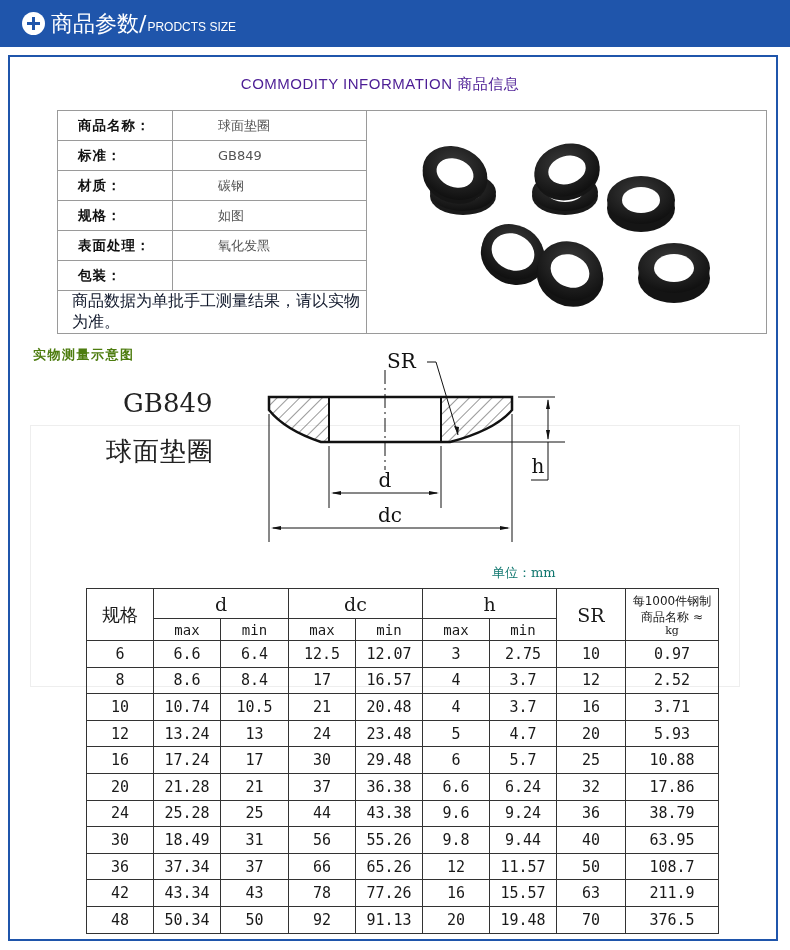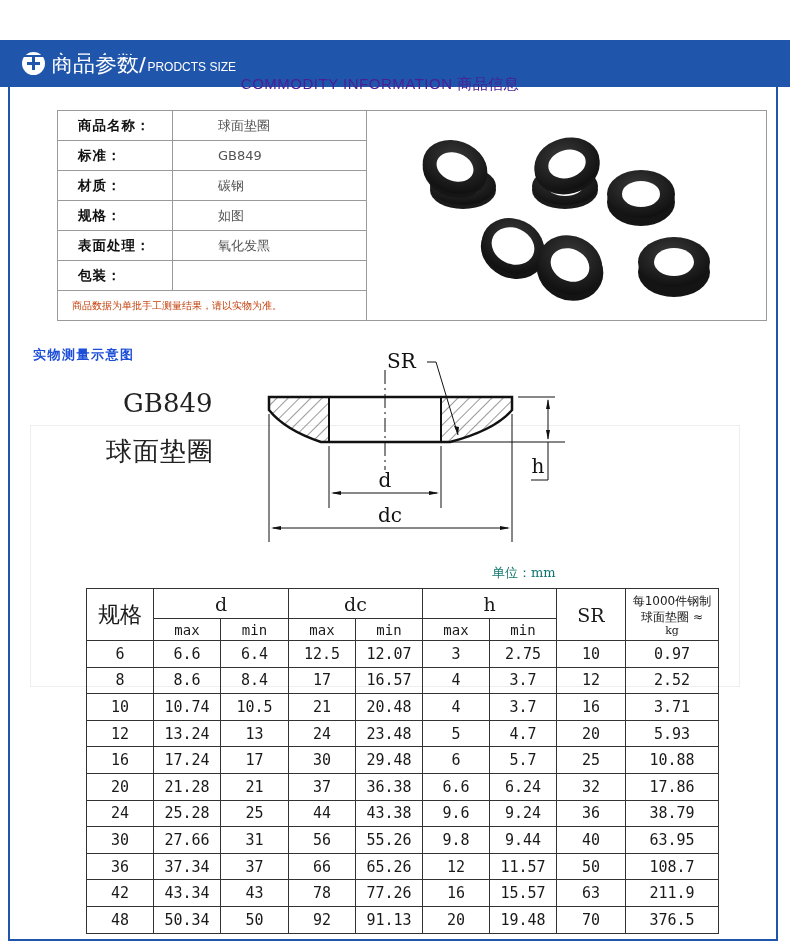--- a/index.html
+++ b/index.html
@@ -2,21 +2,21 @@
 <html><head>
   <meta charset="utf-8">
   <style>
     * { box-sizing: border-box; margin: 0; padding: 0; }
     html, body { width: 790px; height: 950px; background: #ffffff; overflow: hidden; }
     body { position: relative; font-family: "DejaVu Sans", sans-serif; color: #222; }
 
     .header-bar {
       position: absolute; left: 0; top: 0; width: 790px; height: 47px;
       background: #1f55ab;
-      display: flex; align-items: center; padding-left: 22px; margin-top: 40px;
+      display: flex; align-items: center; padding-left: 22px;
     }
     .plus-icon {
       width: 23px; height: 23px; border-radius: 50%; background: #fff;
       position: relative; margin-right: 6px;
     }
     .plus-icon::before, .plus-icon::after {
       content: ""; position: absolute; background: #1f55ab;
     }
     .plus-icon::before { left: 5px; top: 10px; width: 13px; height: 3px; }
     .plus-icon::after  { left: 10px; top: 5px; width: 3px; height: 13px; }
@@ -43,30 +43,30 @@
     .info-table td {
       border: 1px solid #9a9a9a; height: 30px;
     }
     .info-table td.lbl {
       width: 115px; font-weight: bold; padding-left: 20px; font-size: 13.5px; color: #111; letter-spacing: 1px;
     }
     .info-table td.val {
       width: 194px; padding-left: 45px; color: #555;
     }
     .info-table td.note {
-      height: 30px; font-size: 10px; padding-left: 14px; color: #c2410c;
+      height: 30px; font-size: 16px; padding-left: 14px; color: #0f172a;
     }
     .info-table td.photo {
       width: 399px; padding: 0; position: relative; background: #fff;
     }
     .photo-box { position: relative; width: 399px; height: 208px; overflow: hidden; }
 
     .section-label {
       position: absolute; left: 33px; top: 346px;
-      font-size: 13px; color: #1d4ed8; font-weight: bold; letter-spacing: 1.5px;
+      font-size: 13px; color: #4d7c0f; font-weight: bold; letter-spacing: 1.5px;
     }
 
     .drawing-panel {
       position: absolute; left: 30px; top: 425px; width: 710px; height: 262px;
       border: 1px solid #eeeeee;
     }
 
     .std-name {
       position: absolute; left: 123px; top: 388px;
       font-family: "DejaVu Serif", serif; font-size: 26px; color: #222;
@@ -87,21 +87,21 @@
       position: absolute; left: 86px; top: 588px;
       border-collapse: collapse; table-layout: fixed;
       font-family: "DejaVu Serif", serif; color: #1a1a1a;
     }
     .spec-table td, .spec-table th {
       border: 1.5px solid #333; text-align: center; font-weight: normal;
       padding: 0; overflow: hidden; white-space: nowrap;
     }
     .spec-table .h1 th { height: 30px; font-size: 19px; }
     .spec-table .h2 th { height: 22px; font-size: 14px; font-family: "DejaVu Sans Mono", monospace; }
-    .spec-table th.spec { font-size: 22px; font-family: Liberation Mono, monospace; }
+    .spec-table th.spec { font-size: 18px; font-family: Liberation Mono, monospace; }
     .spec-table th.mass { font-size: 12px; line-height: 16px; font-family: "DejaVu Sans", sans-serif; white-space: normal; vertical-align: top; padding-top: 4px; }
     .spec-table th.mass .kg { font-family: "DejaVu Serif", serif; font-size: 11px; display: block; line-height: 11px; }
     .spec-table td { height: 26.6px; font-size: 15px; font-family: "DejaVu Sans Mono", monospace; }
   </style>
 </head>
 <body>
 
 <div class="header-bar">
   <span class="plus-icon"></span>
   <span class="header-title">商品参数</span>
@@ -255,21 +255,21 @@
   </colgroup>
   <thead>
     <tr class="h1">
       <th class="spec" rowspan="2">规格</th>
       <th colspan="2">d</th>
       <th colspan="2">dc</th>
       <th colspan="2">h</th>
       <th rowspan="2" style="font-size:19px">SR</th>
       <th class="mass" rowspan="2">
         <span>每1000件钢制</span><br>
-        <span>球面垫圈 ≈</span>
+        <span>商品名称 ≈</span>
         <span class="kg">kg</span>
       </th>
     </tr>
     <tr class="h2">
       <th>max</th>
       <th>min</th>
       <th>max</th>
       <th>min</th>
       <th>max</th>
       <th>min</th>
@@ -348,21 +348,21 @@
         <td>25</td>
         <td>44</td>
         <td>43.38</td>
         <td>9.6</td>
         <td>9.24</td>
         <td>36</td>
         <td>38.79</td>
       </tr>
       <tr>
         <td>30</td>
-        <td>27.66</td>
+        <td>18.49</td>
         <td>31</td>
         <td>56</td>
         <td>55.26</td>
         <td>9.8</td>
         <td>9.44</td>
         <td>40</td>
         <td>63.95</td>
       </tr>
       <tr>
         <td>36</td>

